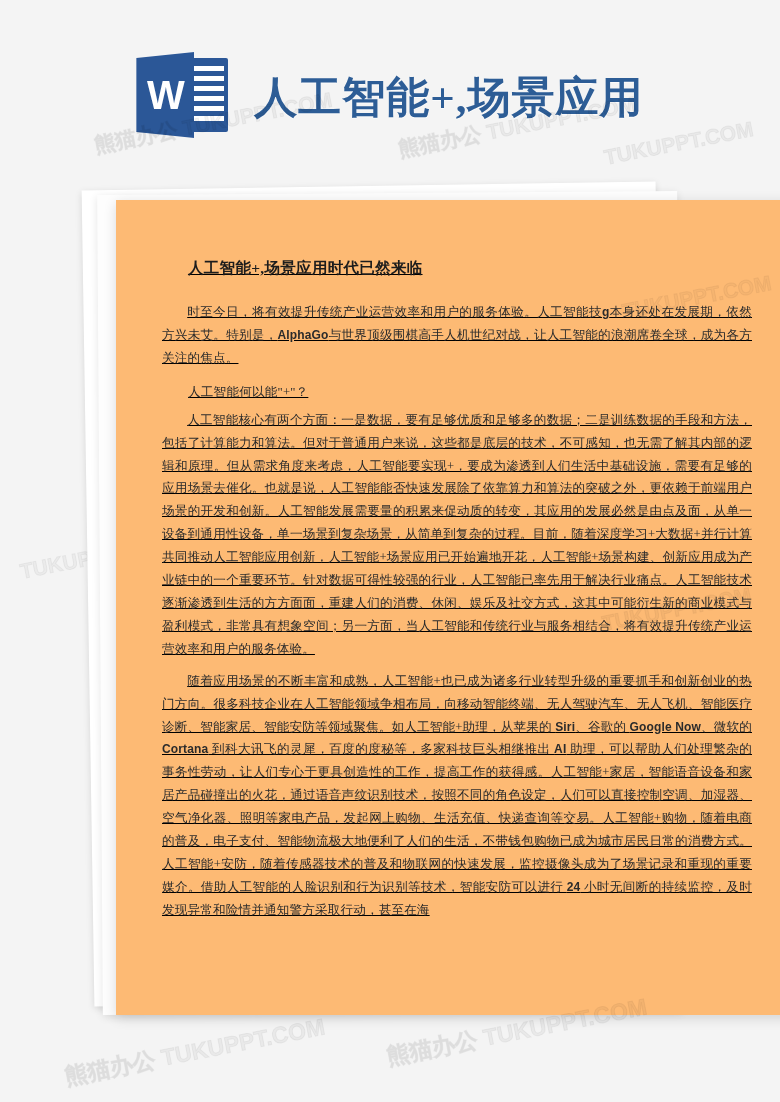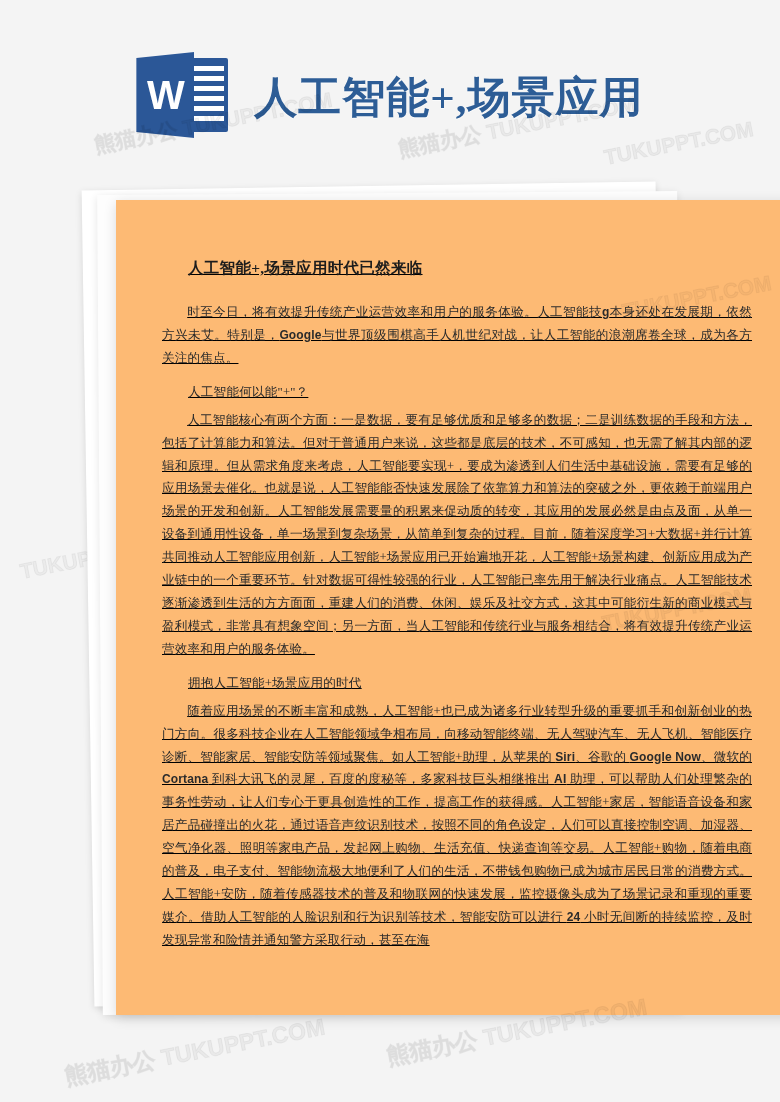--- a/index.html
+++ b/index.html
@@ -193,24 +193,23 @@
 <div class="wm wm-c">TUKUPPT.COM</div>
 <div class="wm wm-g">TUKUPPT.COM</div>
 
 <div class="paper-back2"></div>
 <div class="paper-back1"></div>
 
 <div class="paper-main">
   <div class="page-inner">
     <div class="doc-title">人工智能+,场景应用时代已然来临</div>
     <div id="doc-content">
-        <p class="doc-p"><span>时至今日，将有效提升传统产业运营效率和用户的服务体验。人工智能技</span><b>g</b><span>本身还处在发展期，依然方兴未艾。特别是，</span><b>Google</b><span>与世界顶级围棋高手人机世纪对战，让人工智能的浪潮席卷全球，成为各方关注的焦点。</span></p>
+        <p class="doc-p"><span>时至今日，将有效提升传统产业运营效率和用户的服务体验。人工智能技</span><b>g</b><span>本身还处在发展期，依然方兴未艾。特别是，</span><b>AlphaGo</b><span>与世界顶级围棋高手人机世纪对战，让人工智能的浪潮席卷全球，成为各方关注的焦点。</span></p>
         <div class="doc-h2">人工智能何以能"+"？</div>
         <p class="doc-p"><span>人工智能核心有两个方面：一是数据，要有足够优质和足够多的数据；二是训练数据的手段和方法，包括了计算能力和算法。但对于普通用户来说，这些都是底层的技术，不可感知，也无需了解其内部的逻辑和原理。但从需求角度来考虑，人工智能要实现+，要成为渗透到人们生活中基础设施，需要有足够的应用场景去催化。也就是说，人工智能能否快速发展除了依靠算力和算法的突破之外，更依赖于前端用户场景的开发和创新。人工智能发展需要量的积累来促动质的转变，其应用的发展必然是由点及面，从单一设备到通用性设备，单一场景到复杂场景，从简单到复杂的过程。目前，随着深度学习+大数据+并行计算共同推动人工智能应用创新，人工智能+场景应用已开始遍地开花，人工智能+场景构建、创新应用成为产业链中的一个重要环节。针对数据可得性较强的行业，人工智能已率先用于解决行业痛点。人工智能技术逐渐渗透到生活的方方面面，重建人们的消费、休闲、娱乐及社交方式，这其中可能衍生新的商业模式与盈利模式，非常具有想象空间；另一方面，当人工智能和传统行业与服务相结合，将有效提升传统产业运营效率和用户的服务体验。</span></p>
-        <div class="doc-h2">拥抱人工智能+场景应用的时代</div>
         <p class="doc-p"><span>随着应用场景的不断丰富和成熟，人工智能+也已成为诸多行业转型升级的重要抓手和创新创业的热门方向。很多科技企业在人工智能领域争相布局，向移动智能终端、无人驾驶汽车、无人飞机、智能医疗诊断、智能家居、智能安防等领域聚焦。如人工智能+助理，从苹果的 </span><b>Siri</b><span>、谷歌的 </span><b>Google Now</b><span>、微软的 </span><b>Cortana</b><span> 到科大讯飞的灵犀，百度的度秘等，多家科技巨头相继推出 </span><b>AI</b><span> 助理，可以帮助人们处理繁杂的事务性劳动，让人们专心于更具创造性的工作，提高工作的获得感。人工智能+家居，智能语音设备和家居产品碰撞出的火花，通过语音声纹识别技术，按照不同的角色设定，人们可以直接控制空调、加湿器、空气净化器、照明等家电产品，发起网上购物、生活充值、快递查询等交易。人工智能+购物，随着电商的普及，电子支付、智能物流极大地便利了人们的生活，不带钱包购物已成为城市居民日常的消费方式。人工智能+安防，随着传感器技术的普及和物联网的快速发展，监控摄像头成为了场景记录和重现的重要媒介。借助人工智能的人脸识别和行为识别等技术，智能安防可以进行 </span><b>24</b><span> 小时无间断的持续监控，及时发现异常和险情并通知警方采取行动，甚至在海</span></p>
       </div>
   </div>
 </div>
 
 <div class="wm wm-f">TUKUPPT.COM</div>
 <div class="wm wm-h">TUKUPPT.COM</div>
 <div class="wm wm-d">熊猫办公 TUKUPPT.COM</div>
 <div class="wm wm-e">熊猫办公 TUKUPPT.COM</div>
 

